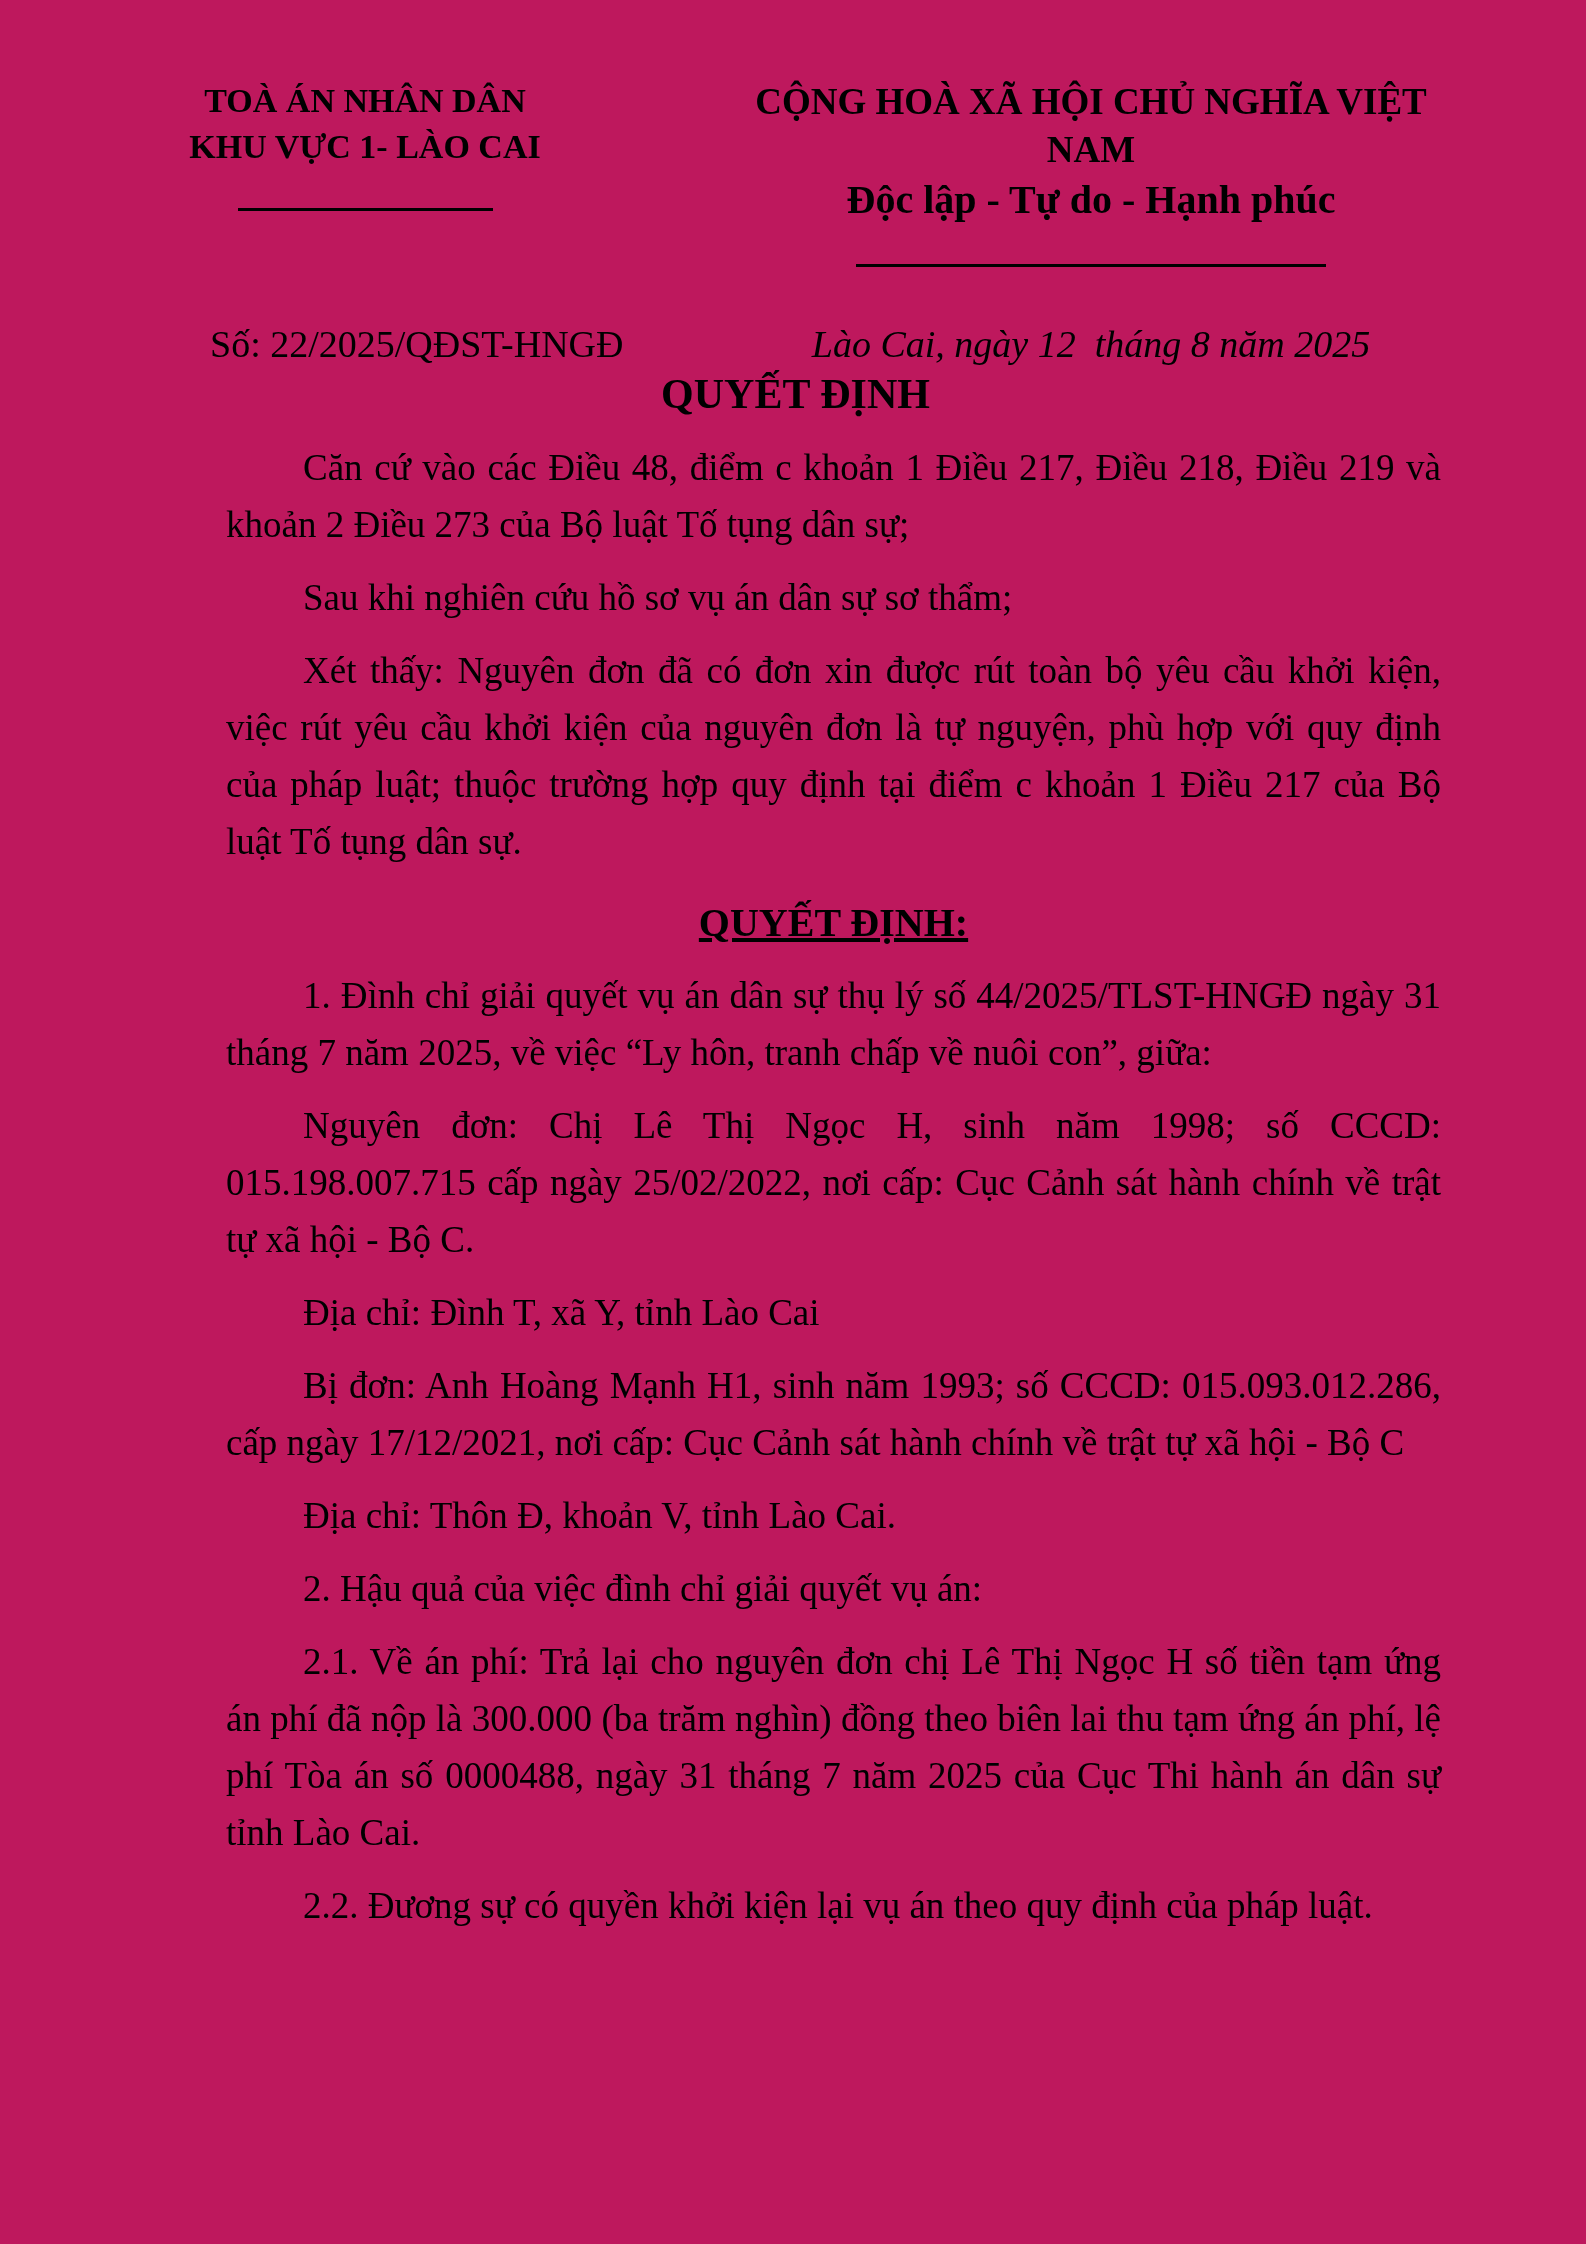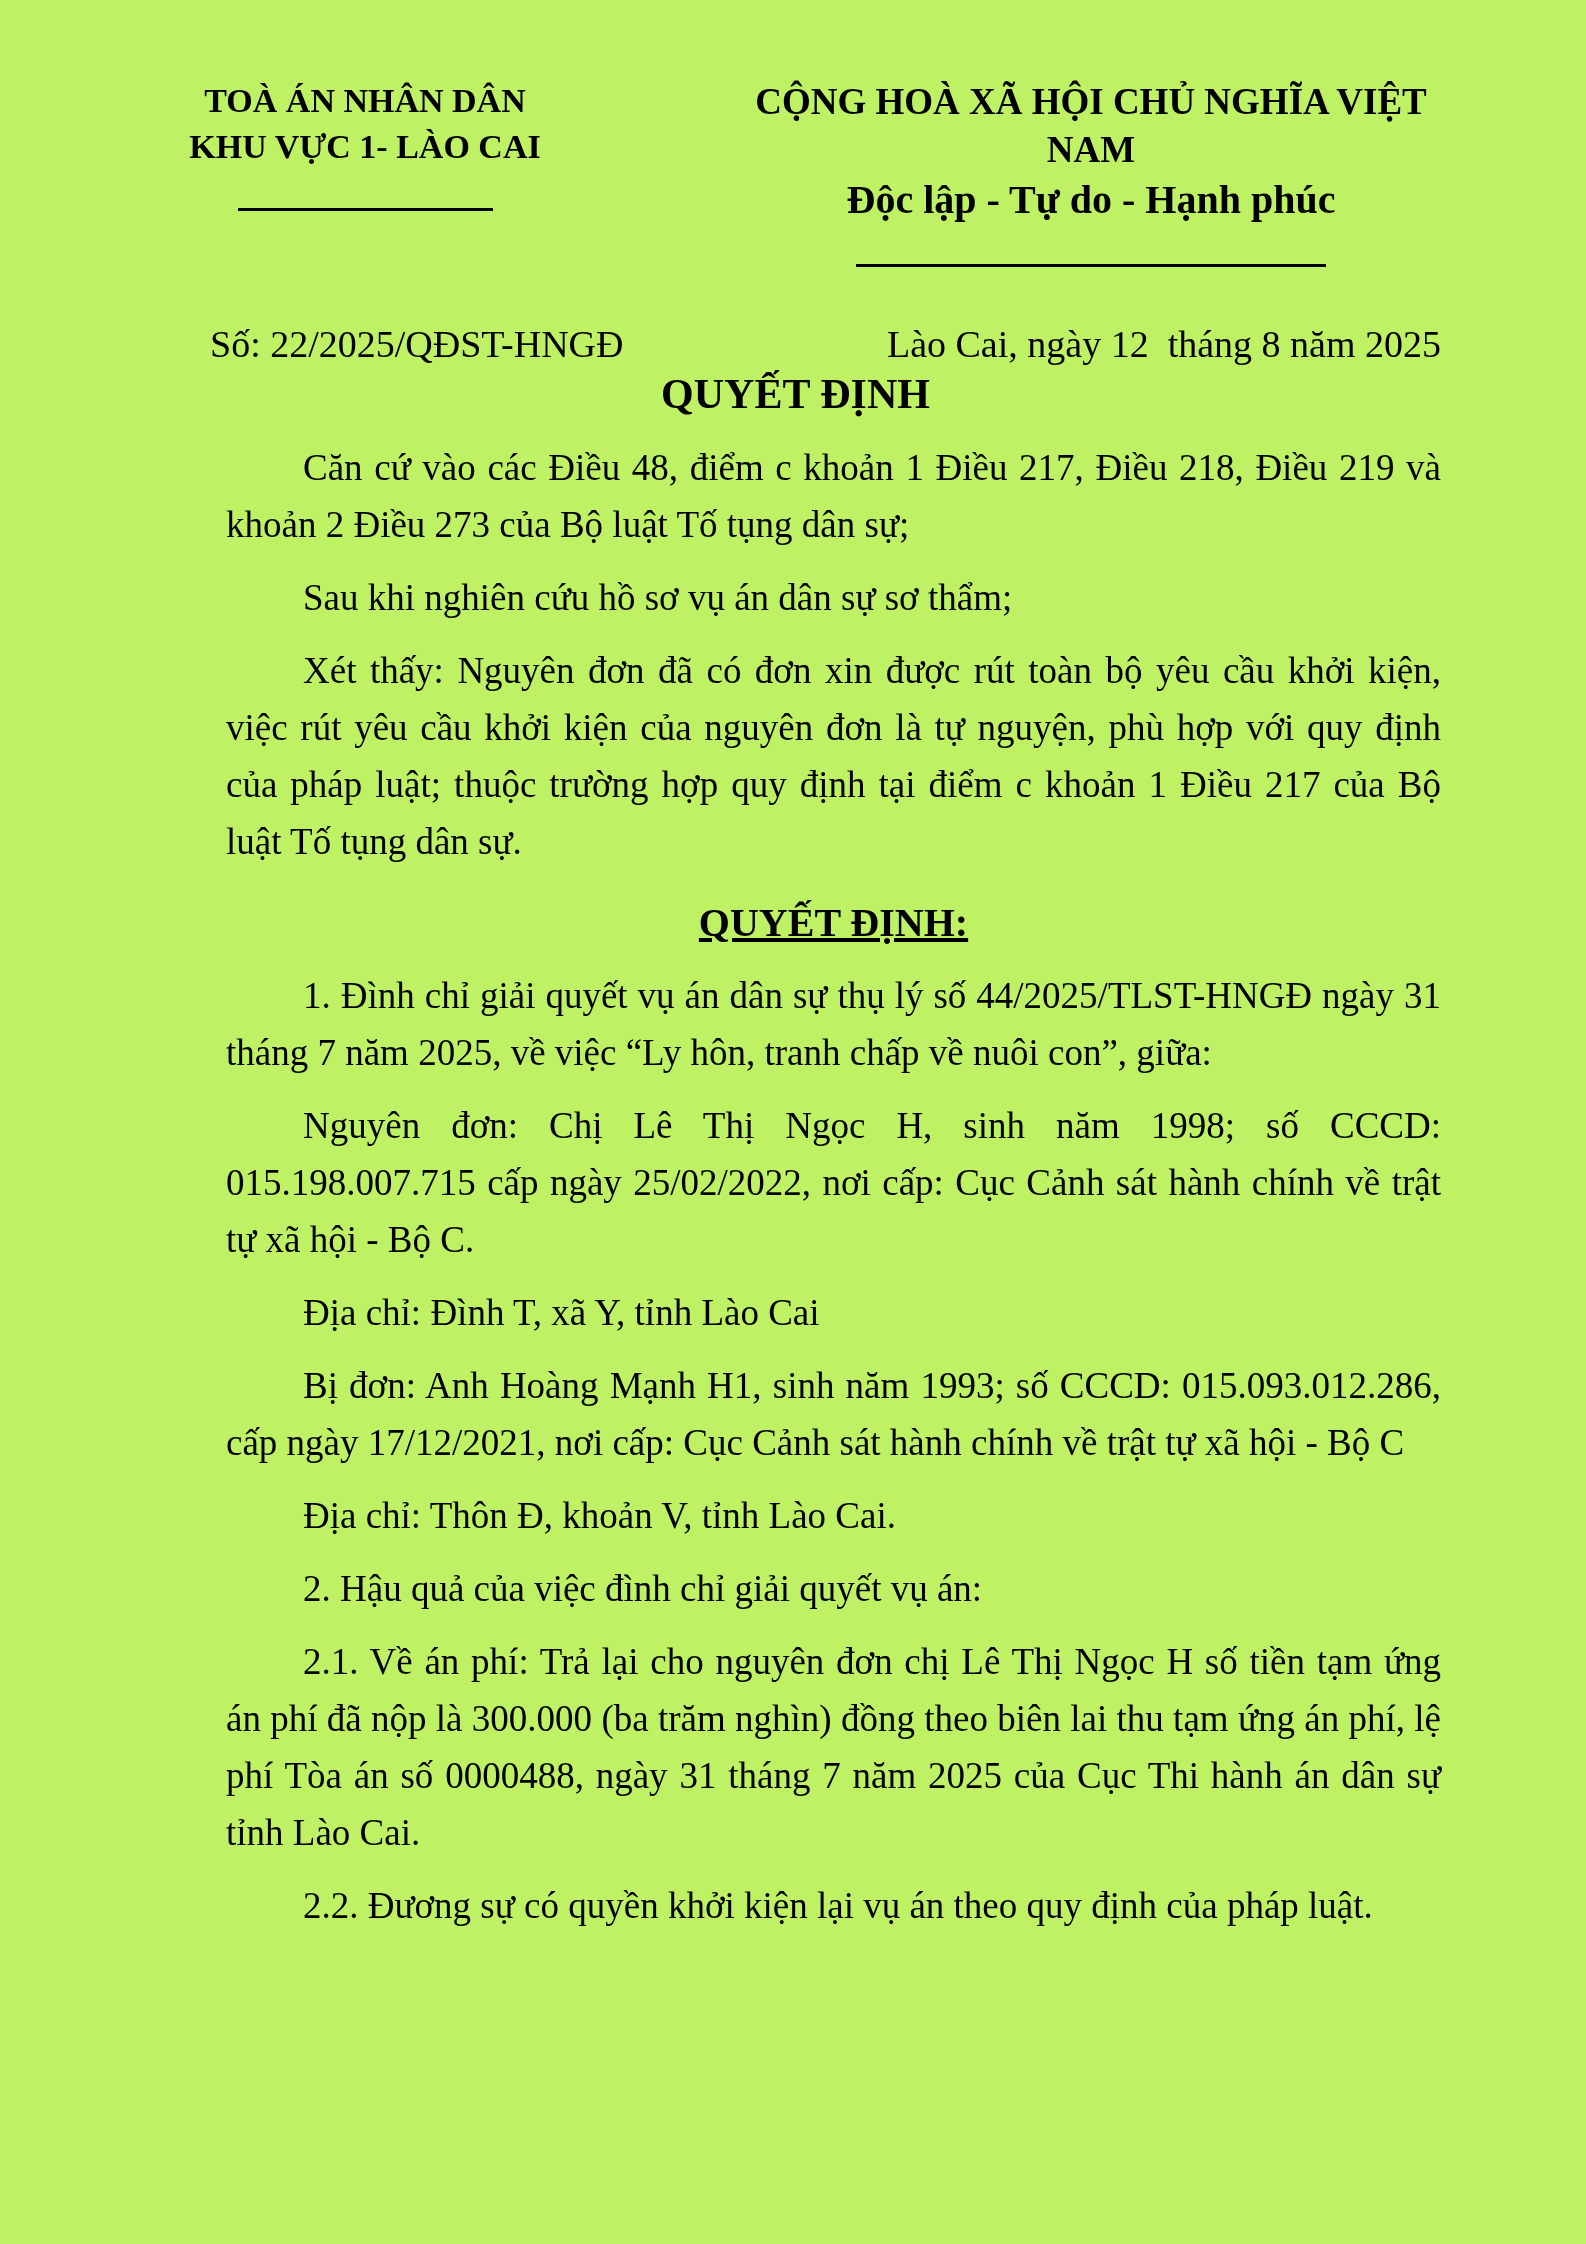--- a/index.html
+++ b/index.html
@@ -5,21 +5,21 @@
   html, body {
     margin: 0;
     padding: 0;
     background: #ffffff;
   }
   .page {
     position: relative;
     width: 1586px;
     height: 2244px;
     margin: 0 auto;
-    background: #bef264;
+    background: #be185d;
     color: #000000;
     font-family: "Liberation Serif", "DejaVu Serif", serif;
     box-sizing: border-box;
     padding: 78px 145px 0 150px;
     overflow: hidden;
   }
   
   .header-row {
     display: flex;
     justify-content: space-between;
@@ -56,21 +56,22 @@
   .doc-number {
     width: 430px;
     box-sizing: border-box;
     padding-left: 60px;
     text-align: left;
     font-size: 38px;
     white-space: nowrap;
   }
   .date-line {
     width: 700px;
-    text-align: right;
+    text-align: center;
+    font-style: italic;
     font-size: 38px;
     white-space: pre-wrap;
   }
   
   .title-block {
     text-align: center;
     font-weight: bold;
     font-size: 42px;
     line-height: 57px;
   }

